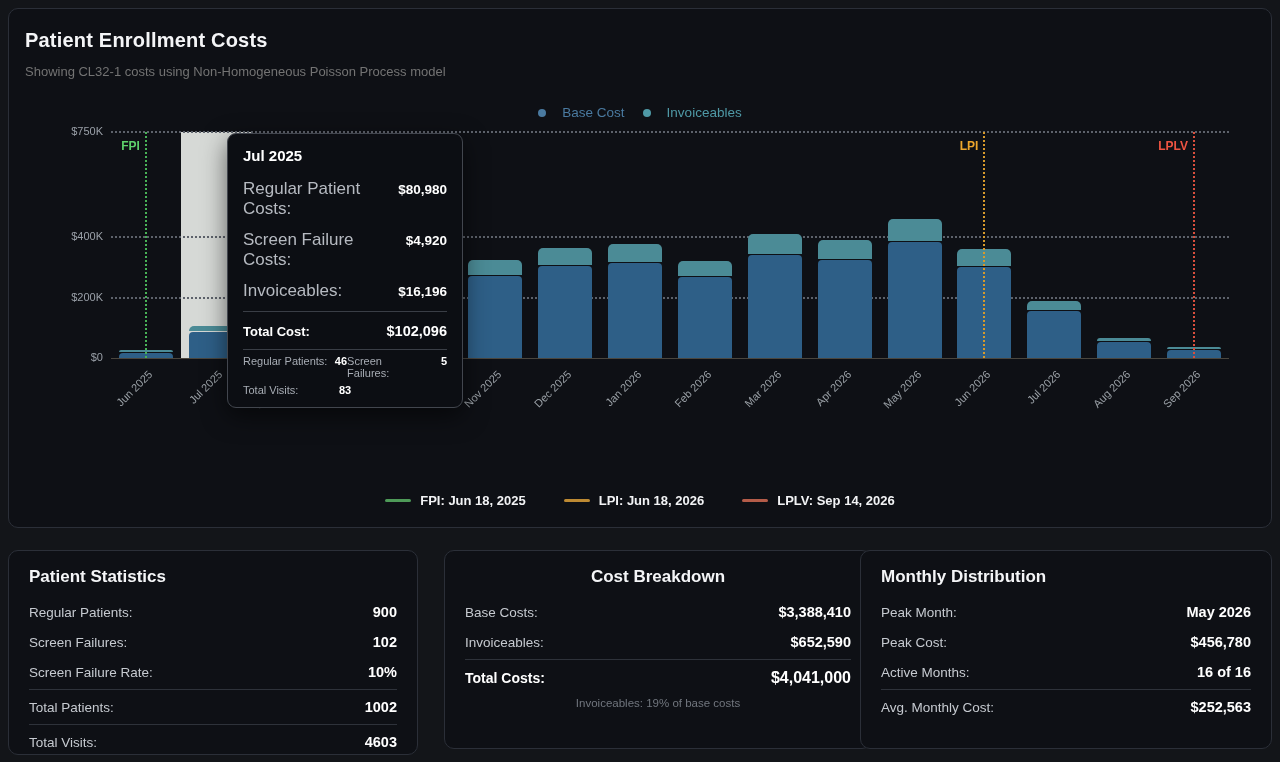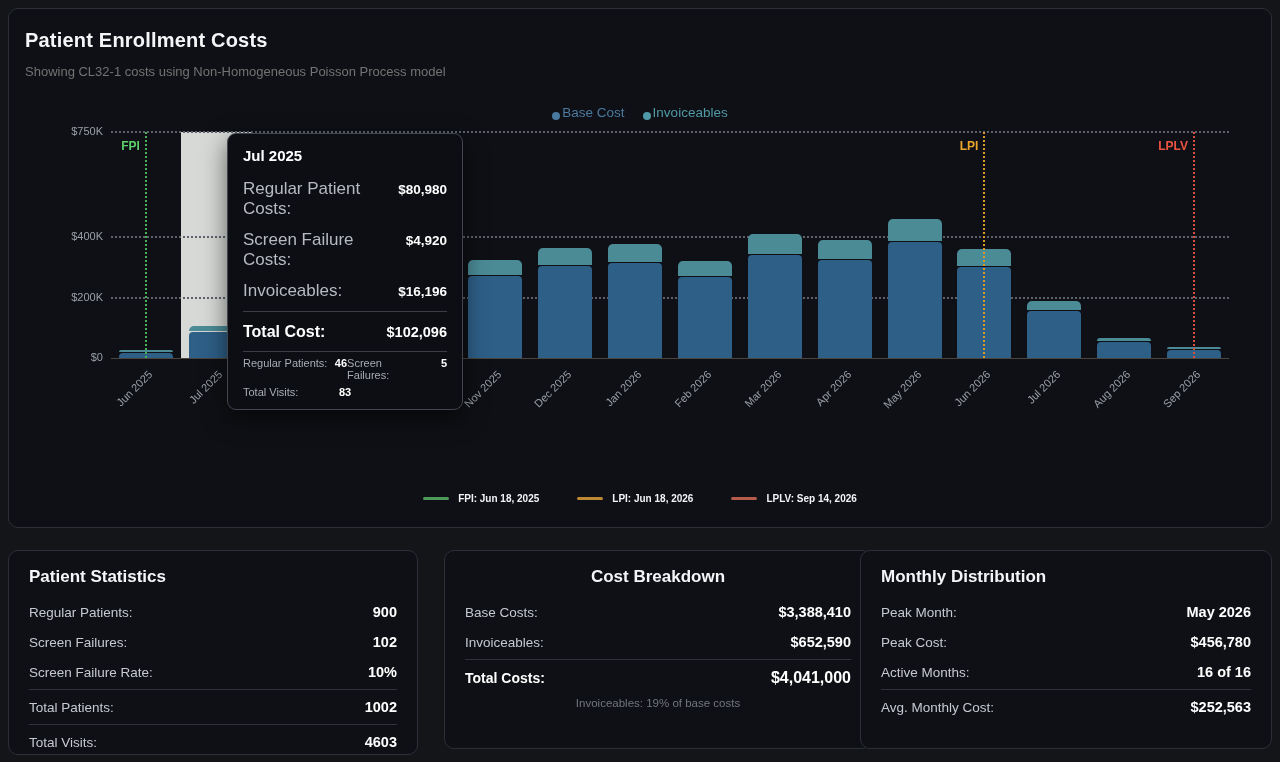--- a/index.html
+++ b/index.html
@@ -4,44 +4,44 @@
 <style>
   * { margin:0; padding:0; box-sizing:border-box; }
   html,body { width:1280px; height:762px; background:#131519; overflow:hidden;
     font-family:"Liberation Sans","DejaVu Sans",sans-serif; -webkit-font-smoothing:antialiased; }
   .card { position:absolute; background:#0e1015; border:1px solid #2b2f38; border-radius:10px; }
   
   #chart-card { left:8px; top:8px; width:1264px; height:520px; }
   .chart-title { position:absolute; left:16px; top:20px; font-size:20px; font-weight:bold; color:#f4f5f7; letter-spacing:.2px; }
   .chart-subtitle { position:absolute; left:16px; top:55px; font-size:13px; color:#737373; }
   .top-legend { position:absolute; left:0; right:0; top:96px; display:flex; justify-content:center; gap:18px; font-size:13.5px; }
-  .top-legend .item { display:flex; align-items:flex-end; gap:2px; }
+  .top-legend .item { display:flex; align-items:center; gap:16px; }
   .dot { width:8px; height:8px; border-radius:50%; display:inline-block; }
   .plot { position:absolute; left:0; top:0; width:100%; height:100%; }
   .gridline { position:absolute; height:0; border-top:2px dotted #5d626b; }
   .baseline { position:absolute; height:0; border-top:1px solid #4a463e; }
   .ytick { position:absolute; font-size:11px; color:#9aa0a8; text-align:right; width:48px; }
   .xlabel { position:absolute; width:80px; text-align:right; font-size:11px; color:#9aa0a6;
     transform:rotate(-45deg); transform-origin:100% 0%; white-space:nowrap; }
   .hl-band { position:absolute; background:#d6d9d6; }
   .bar-seg { position:absolute; }
   .marker-line { position:absolute; width:0; border-left:2px dotted; }
   .marker-label { position:absolute; font-size:12px; font-weight:bold; }
   .bottom-legend { position:absolute; left:0; right:0; top:484px; display:flex; justify-content:center; gap:38px; }
-  .bottom-legend .item { display:flex; align-items:center; gap:9px; font-size:10px; color:#f2f3f5; font-weight:bold; }
+  .bottom-legend .item { display:flex; align-items:center; gap:9px; font-size:13px; color:#f2f3f5; font-weight:bold; }
   .swatch { width:26px; height:3px; border-radius:2px; display:inline-block; }
   
   #tooltip { position:absolute; left:218px; top:124px; width:236px; background:#0c0e13; border:1px solid #42464e;
     border-radius:9px; padding:13px 15px 11px 15px; z-index:30; box-shadow:0 8px 24px rgba(0,0,0,.55); }
   #tooltip .t-title { font-size:15px; font-weight:bold; color:#fff; margin-bottom:9px; }
   .t-row { display:flex; justify-content:space-between; align-items:baseline; padding:5.5px 0; }
   .t-row .lab { font-size:17px; color:#b6bac1; }
   .t-row .val { font-size:13.5px; font-weight:bold; color:#fff; }
   .t-div { border-top:1px solid #3a3e46; margin:5px 0; }
-  .t-total .lab { color:#fff; font-weight:bold; font-size:16px; }
+  .t-total .lab { color:#fff; font-weight:bold; font-size:13px; }
   .t-total .val { font-size:14.5px; }
   .t-stats { margin-top:3px; font-size:11px; color:#a7acb4; }
   .t-stats .line { display:flex; align-items:baseline; margin-top:5px; }
   .t-stats b { color:#fff; }
   .t-stats .l1 { width:96px; }
   .t-stats .sp { margin-left:auto; }
   .t-stats .v2 { width:16px; text-align:right; margin-left:8px; }
   
   .info-card { padding:16px 20px 14px 20px; }
   #card-stats { left:8px; top:550px; width:410px; height:205px; }

